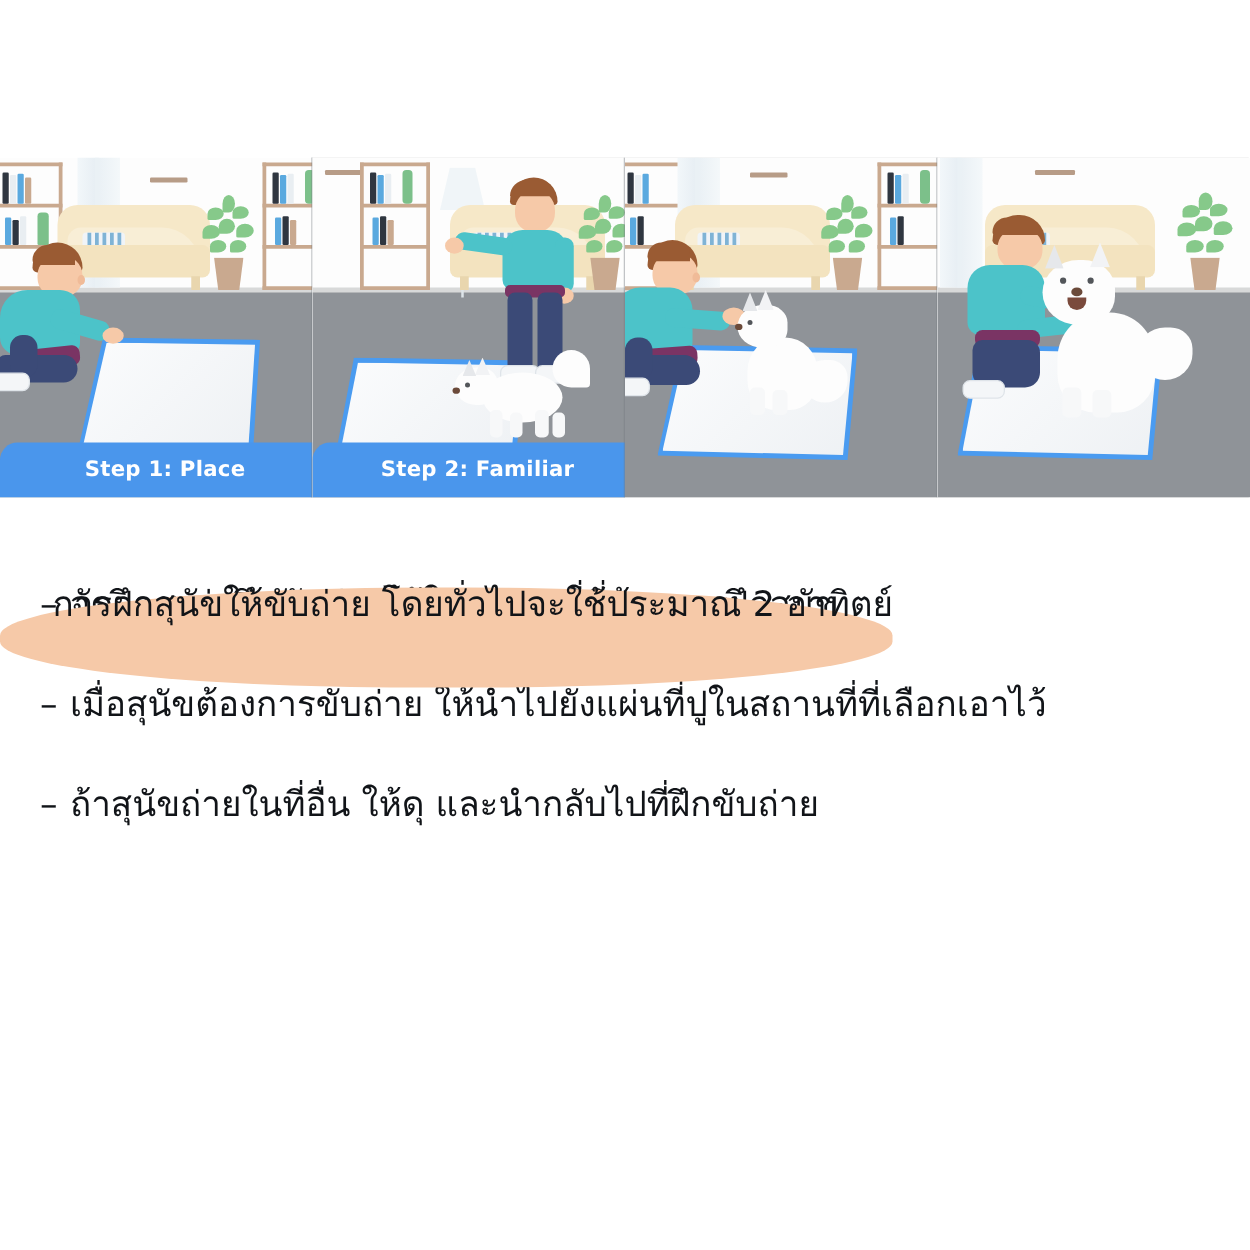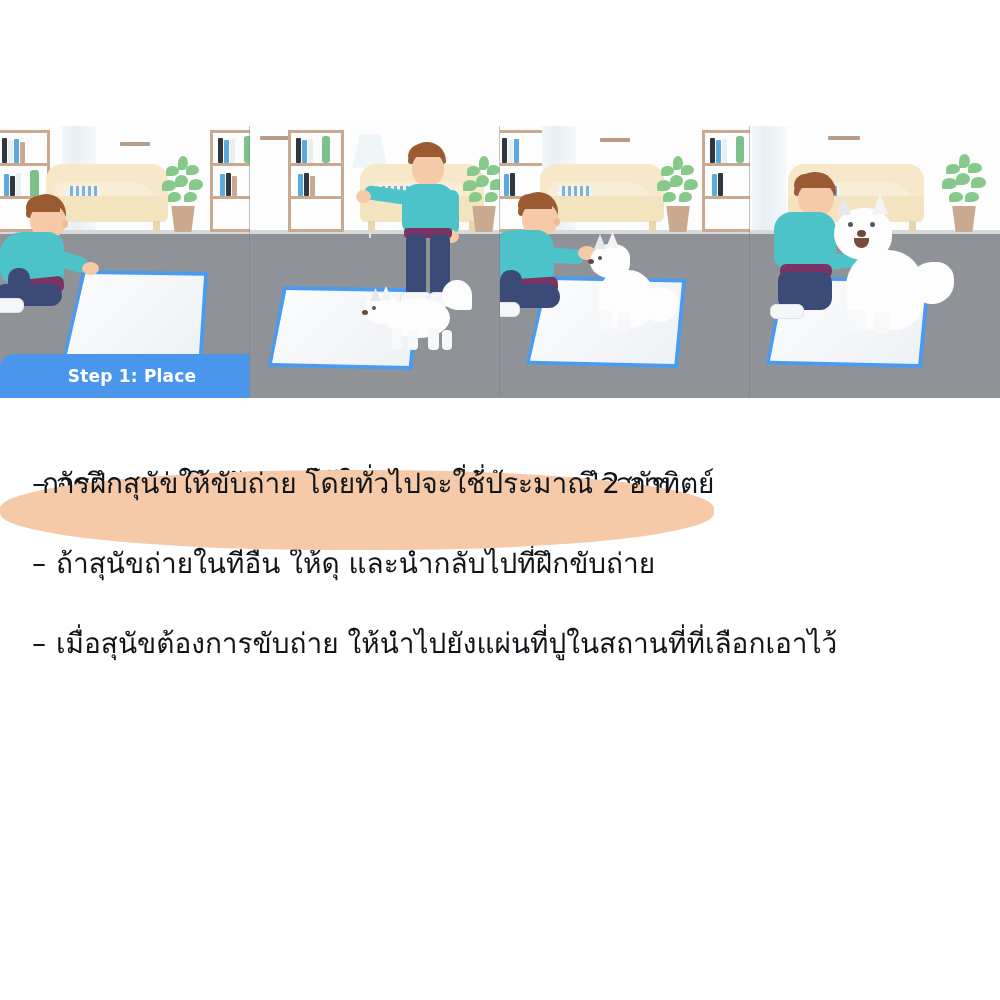--- a/index.html
+++ b/index.html
@@ -298,20 +298,23 @@
       <div class="dear" style="left:12px;top:4px;width:11px;height:13px;clip-path:polygon(50% 0,100% 100%,0 100%);background:#e6e8eb;"></div>
       <div class="deye" style="left:14px;top:22px;width:4px;height:4px;"></div>
       <div class="dnose" style="left:4px;top:26px;width:6px;height:5px;"></div>
       <div class="dtail" style="left:84px;top:-4px;width:30px;height:30px;border-radius:50% 50% 10% 50%;"></div>
       <div class="dleg" style="left:34px;top:44px;width:10px;height:22px;"></div>
       <div class="dleg" style="left:50px;top:46px;width:10px;height:20px;"></div>
       <div class="dleg" style="left:70px;top:44px;width:11px;height:22px;"></div>
       <div class="dleg" style="left:84px;top:46px;width:10px;height:20px;"></div>
     </div>
 
+    <div class="banner">
+      <span>Step 2: Familiar</span>
+    </div>
   </div>
 
   <div class="panel">
     <div class="wall"></div>
     <div class="baseboard"></div>
     <div class="floor"></div>
 
     <div class="bookcase" style="left:-10px;">
       <div class="side" style="right:0"></div>
       <div class="shelf" style="top:0"></div>
@@ -474,21 +477,21 @@
 
 <div id="textblock">
 
   <div class="tline head">การฝึกสุนัขให้ขับถ่าย โดยทั่วไปจะใช้ประมาณ 2 อาทิตย์</div>
 
   <div class="tline item">
     <span class="dash">–</span><span>จัดวางแผ่นฝึกขับถ่ายไว้ใน สถานที่ที่ต้องการฝึกสุนัข</span>
   </div>
 
   <div class="tline item">
+    <span class="dash">–</span><span>เมื่อสุนัขต้องการขับถ่าย ให้นำไปยังแผ่นที่ปูในสถานที่ที่เลือกเอาไว้</span>
+  </div>
+
+  <div class="tline item">
     <span class="dash">–</span><span>ถ้าสุนัขถ่ายในที่อื่น ให้ดุ และนำกลับไปที่ฝึกขับถ่าย</span>
   </div>
 
-  <div class="tline item">
-    <span class="dash">–</span><span>เมื่อสุนัขต้องการขับถ่าย ให้นำไปยังแผ่นที่ปูในสถานที่ที่เลือกเอาไว้</span>
-  </div>
-
 
 </div>
 
 </body></html>

